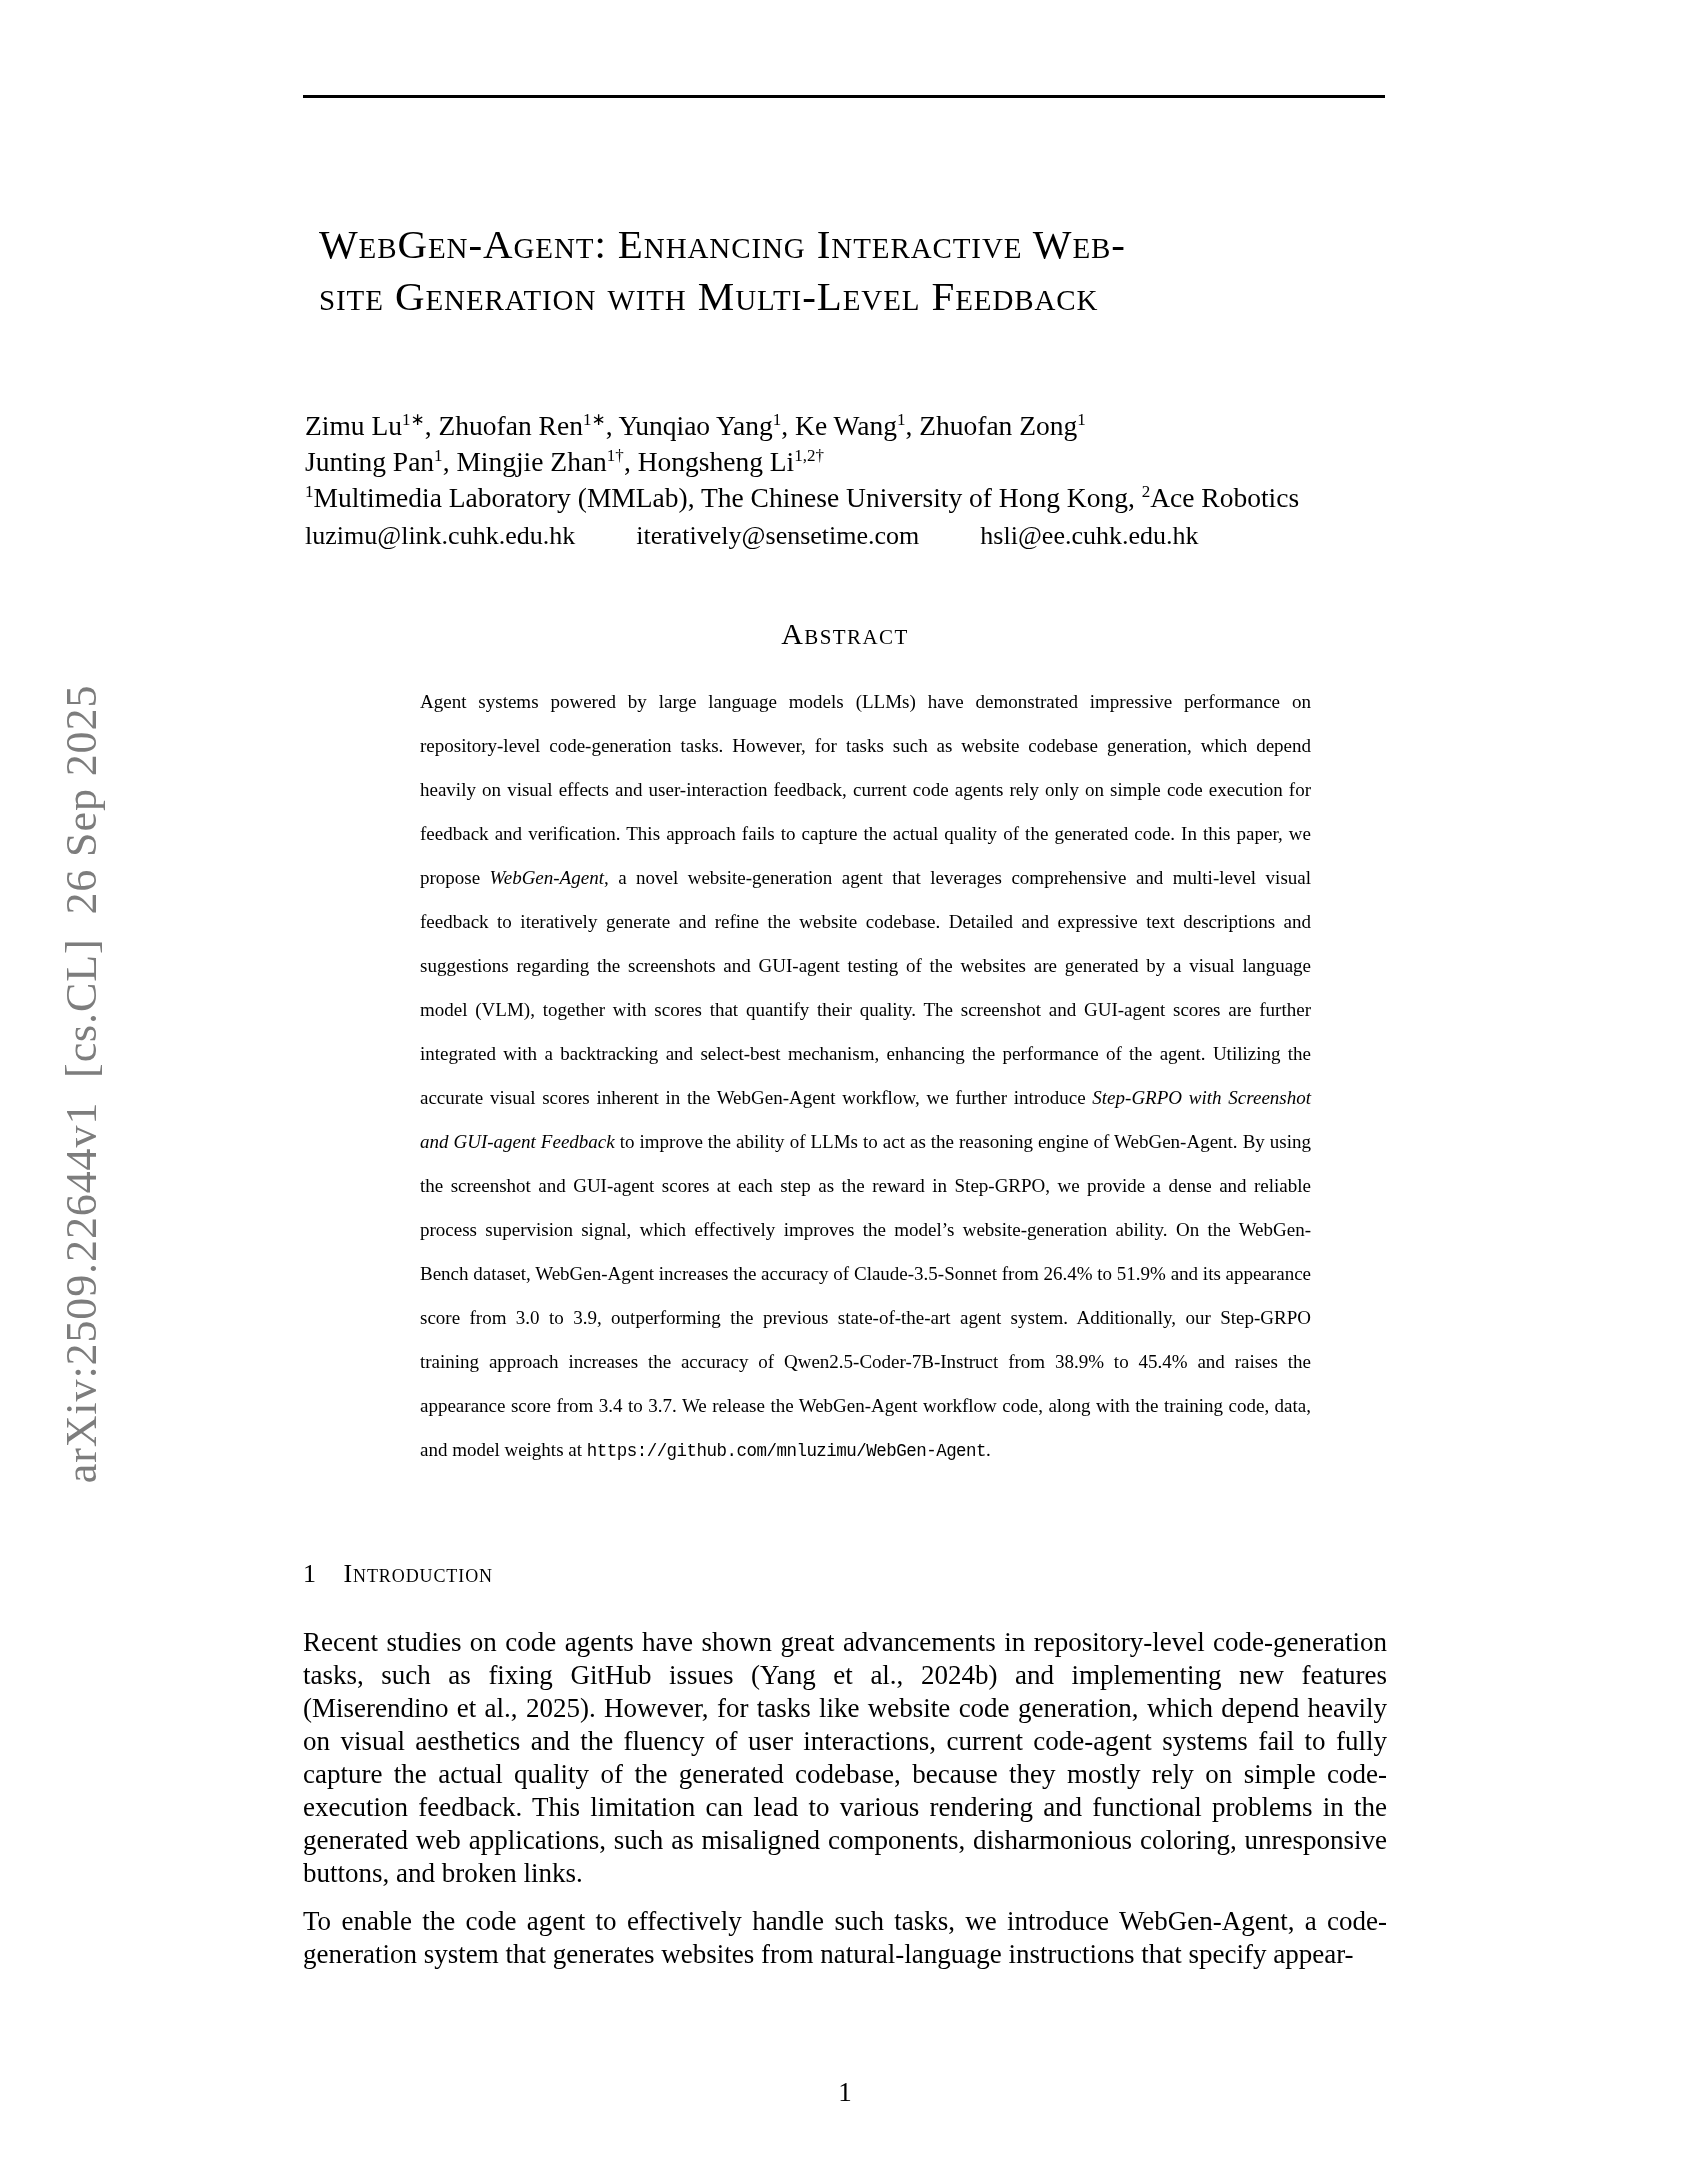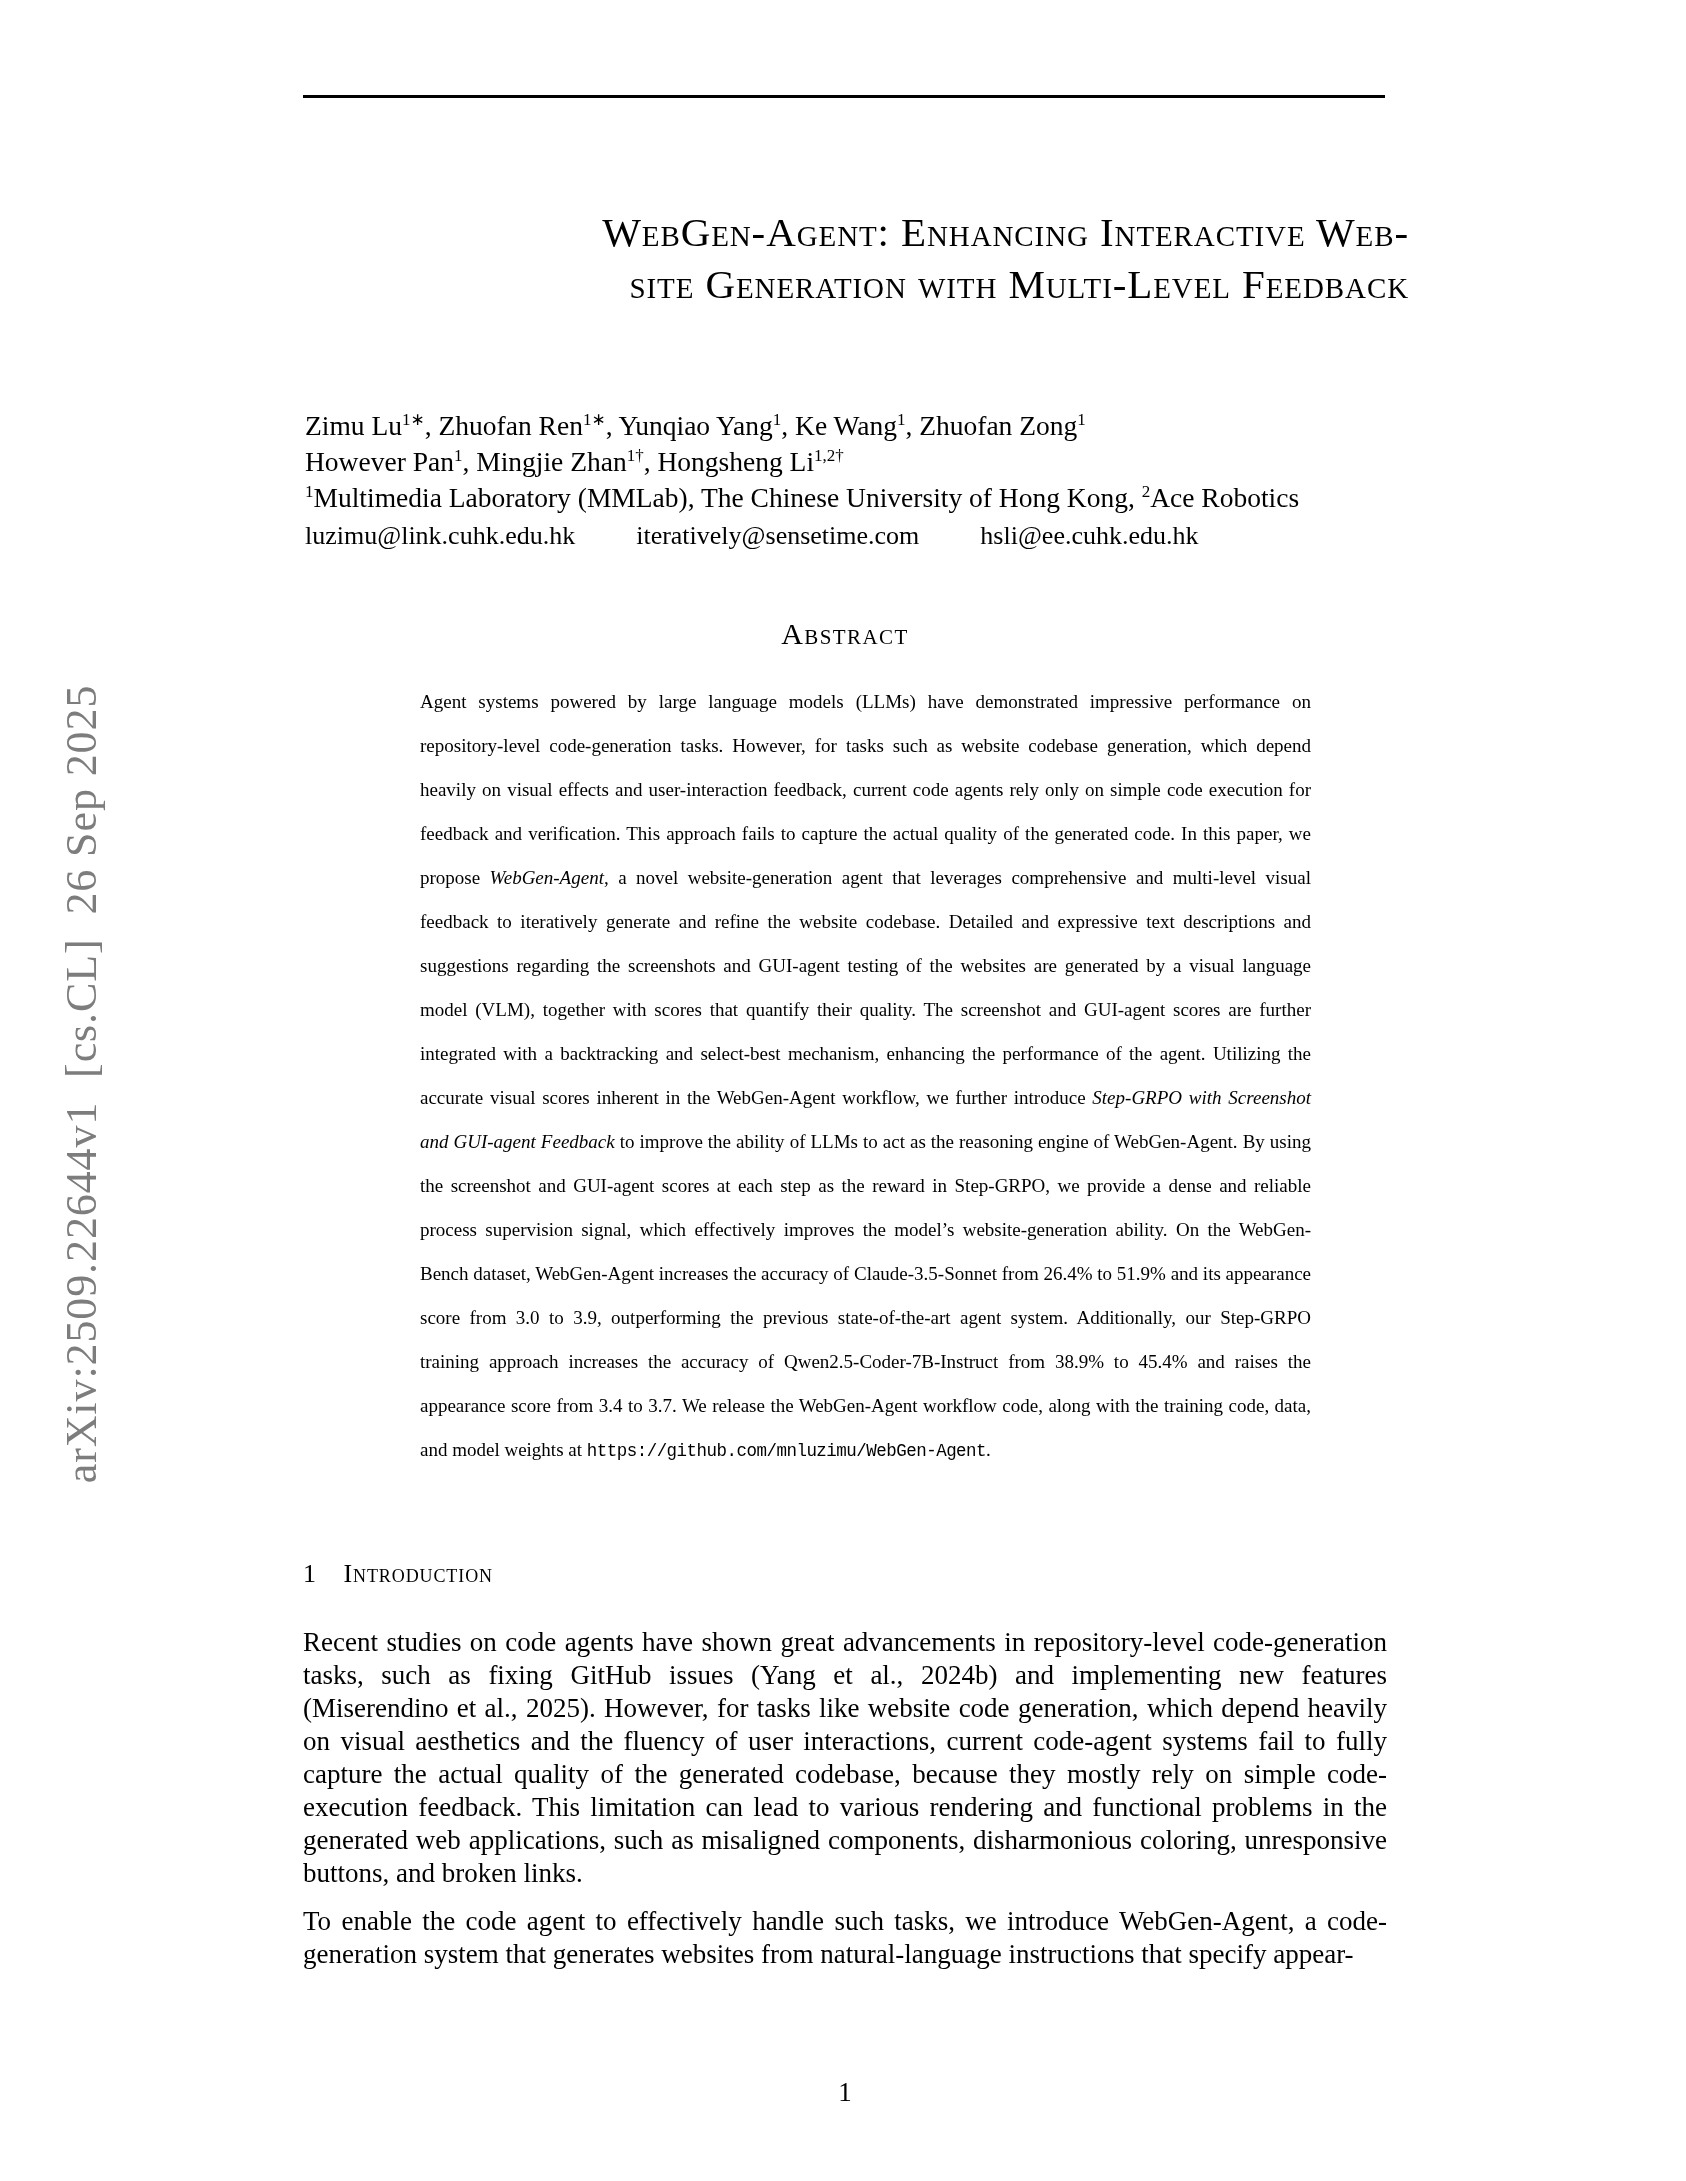--- a/index.html
+++ b/index.html
@@ -32,27 +32,26 @@
     white-space: pre;
     font-size: 44px;
     letter-spacing: 0.9px;
     color: #7d7d7d;
   }
   .title {
     position: absolute;
     left: 303px;
     top: 202px;
     width: 1102px;
-    margin: 4px;
+    margin: 16px;
     font-size: 41px;
     font-weight: normal;
     font-variant: small-caps;
     letter-spacing: 0.9px;
     line-height: 52px;
-    text-align: right;
   }
   .title-line { display: block; white-space: nowrap; }
   .authors {
     position: absolute;
     left: 305px;
     top: 408px;
     width: 1084px;
     font-size: 27.5px;
     line-height: 36px;
   }
@@ -139,21 +138,21 @@
 
   <div class="top-rule"></div>
 
   <h1 class="title">
     <span class="title-line">WebGen-Agent: Enhancing Interactive Web-</span>
     <span class="title-line">site Generation with Multi-Level Feedback</span>
   </h1>
 
   <div class="authors">
     <div class="author-line"><span class="seg-b">Zimu Lu</span><sup>1∗</sup><span class="seg-b">, </span><span class="seg-b">Zhuofan Ren</span><sup>1∗</sup><span class="seg-b">, </span><span class="seg-b">Yunqiao Yang</span><sup>1</sup><span class="seg-b">, </span><span class="seg-b">Ke Wang</span><sup>1</sup><span class="seg-b">, </span><span class="seg-b">Zhuofan Zong</span><sup>1</sup></div>
-    <div class="author-line"><span class="seg-b">However Pan</span><sup>1</sup><span class="seg-b">, </span><span class="seg-b">Mingjie Zhan</span><sup>1†</sup><span class="seg-b">, </span><span class="seg-b">Hongsheng Li</span><sup>1,2†</sup></div>
+    <div class="author-line"><span class="seg-b">Junting Pan</span><sup>1</sup><span class="seg-b">, </span><span class="seg-b">Mingjie Zhan</span><sup>1†</sup><span class="seg-b">, </span><span class="seg-b">Hongsheng Li</span><sup>1,2†</sup></div>
     <div class="affiliation"><sup>1</sup><span>Multimedia Laboratory (MMLab), The Chinese University of Hong Kong, </span><sup>2</sup><span>Ace Robotics</span></div>
     <div class="emails">
       <span class="email">luzimu@link.cuhk.edu.hk</span><span class="email">iteratively@sensetime.com</span><span class="email">hsli@ee.cuhk.edu.hk</span>
     </div>
   </div>
 
   <div class="abstract-sec">
     <div class="abstract-heading">Abstract</div>
     <p class="abstract-body"><span>Agent systems powered by large language models (LLMs) have demonstrated impressive performance on repository-level code-generation tasks. However, for tasks such as website codebase generation, which depend heavily on visual effects and user-interaction feedback, current code agents rely only on simple code execution for feedback and verification. This approach fails to capture the actual quality of the generated code. In this paper, we propose </span><span class="seg-i">WebGen-Agent</span><span>, a novel website-generation agent that leverages comprehensive and multi-level visual feedback to iteratively generate and refine the website codebase. Detailed and expressive text descriptions and suggestions regarding the screenshots and GUI-agent testing of the websites are generated by a visual language model (VLM), together with scores that quantify their quality. The screenshot and GUI-agent scores are further integrated with a backtracking and select-best mechanism, enhancing the performance of the agent. Utilizing the accurate visual scores inherent in the WebGen-Agent workflow, we further introduce </span><span class="seg-i">Step-GRPO with Screenshot and GUI-agent Feedback</span><span> to improve the ability of LLMs to act as the reasoning engine of WebGen-Agent. By using the screenshot and GUI-agent scores at each step as the reward in Step-GRPO, we provide a dense and reliable process supervision signal, which effectively improves the model’s website-generation ability. On the WebGen-Bench dataset, WebGen-Agent increases the accuracy of Claude-3.5-Sonnet from 26.4% to 51.9% and its appearance score from 3.0 to 3.9, outperforming the previous state-of-the-art agent system. Additionally, our Step-GRPO training approach increases the accuracy of Qwen2.5-Coder-7B-Instruct from 38.9% to 45.4% and raises the appearance score from 3.4 to 3.7. We release the WebGen-Agent workflow code, along with the training code, data, and model weights at </span><span class="seg-tt">https://github.com/mnluzimu/WebGen-Agent</span><span>.</span></p>
   </div>

